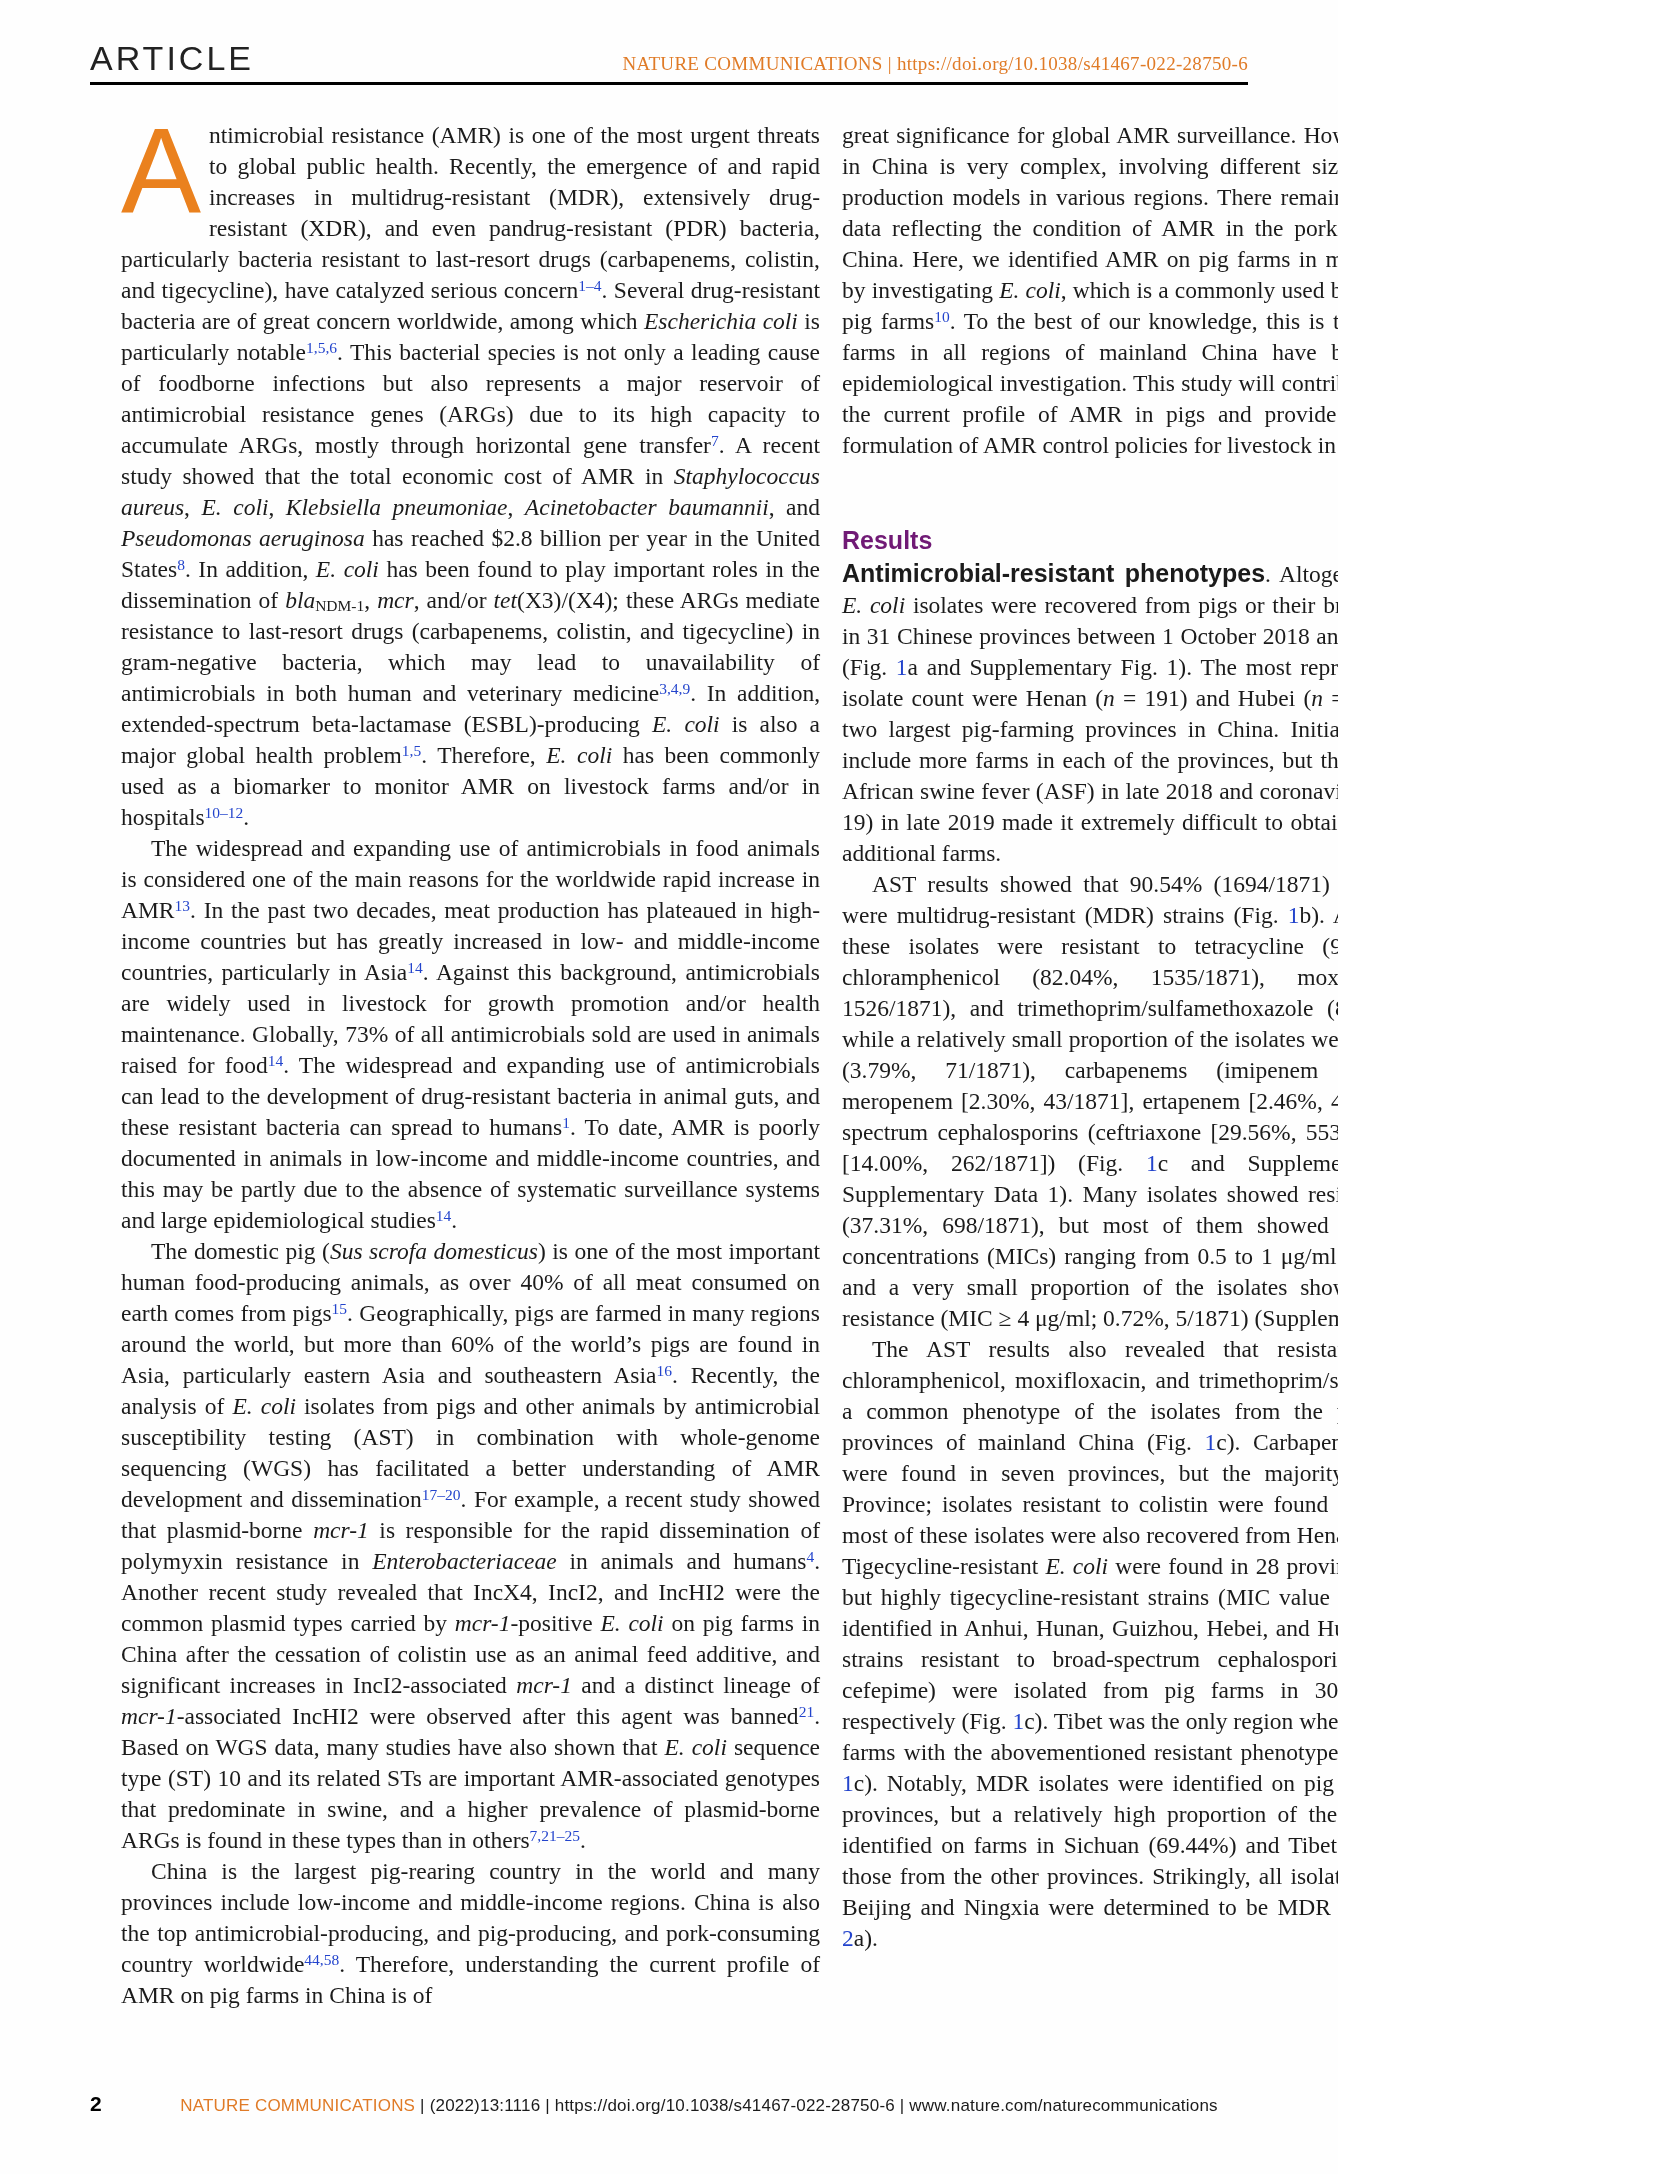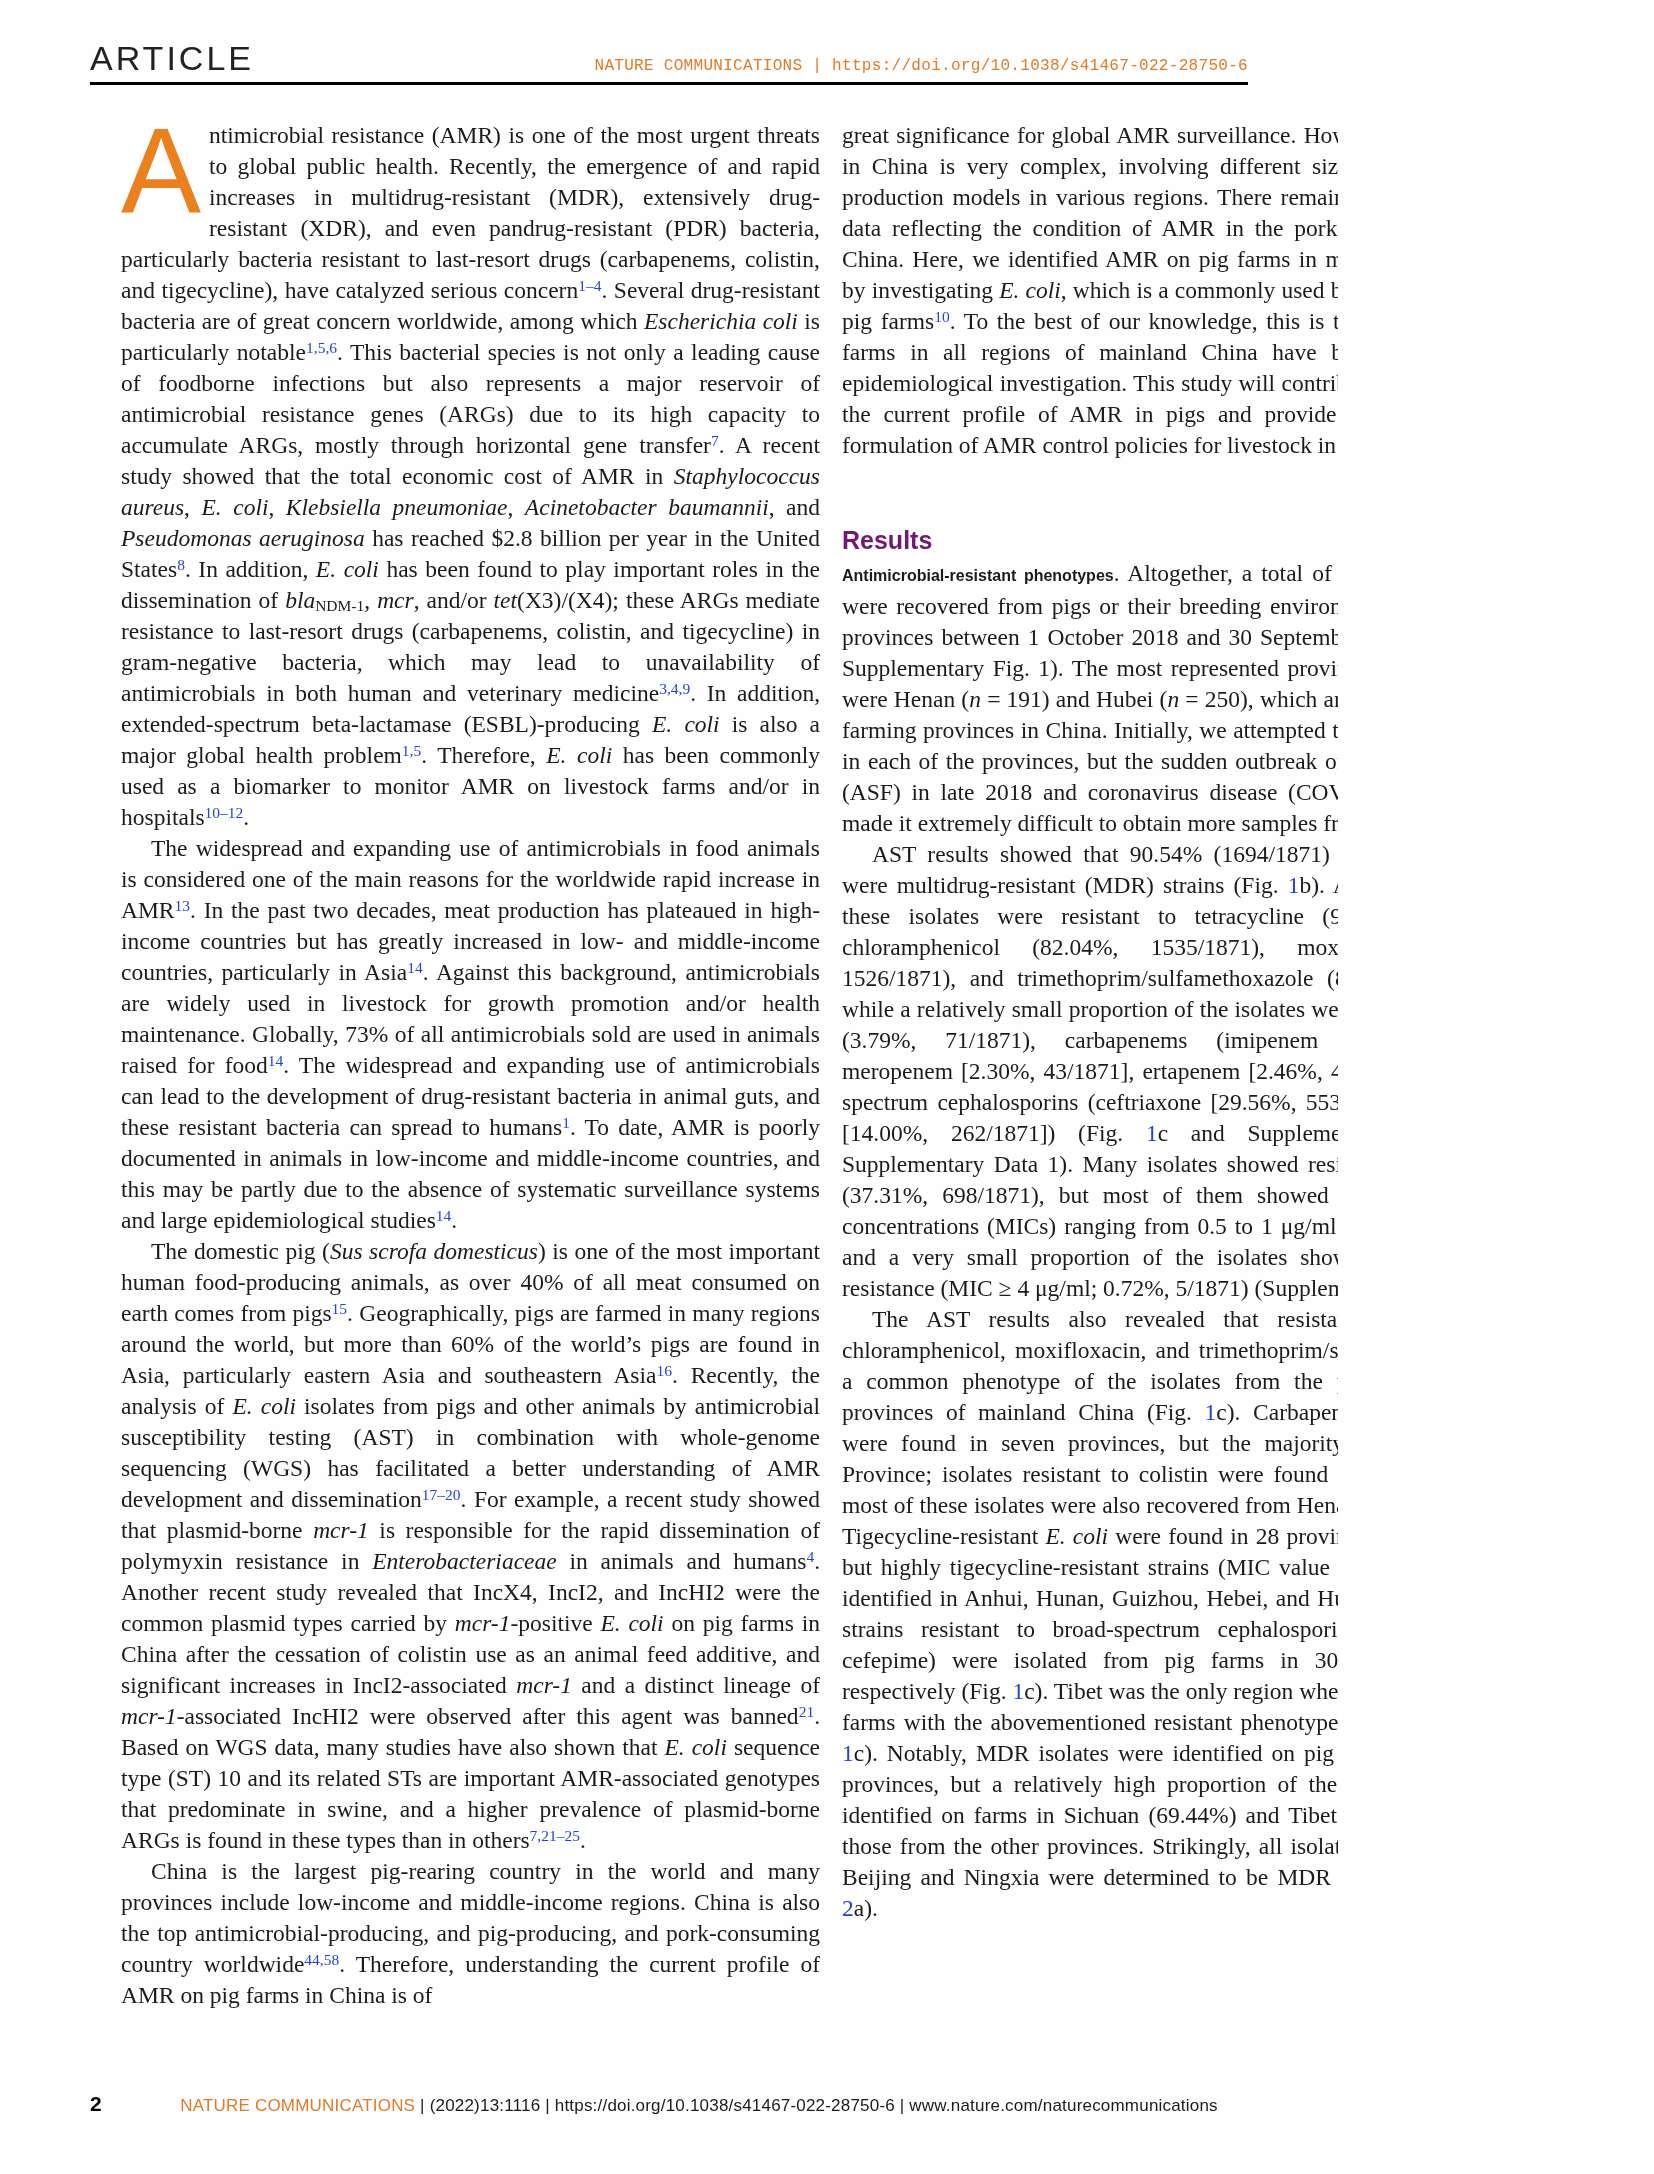--- a/index.html
+++ b/index.html
@@ -17,22 +17,22 @@
   .header {
     position:absolute; left:90px; right:90px; top:30px; height:48px;
     display:flex; justify-content:space-between; align-items:flex-end;
   }
   .article-label {
     font-family:"Liberation Sans", sans-serif;
     font-size:34px; font-weight:400; letter-spacing:3px;
     color:#222222;
   }
   .journal-ref {
-    font-family:Liberation Mono, monospace;
-    font-size:16px; letter-spacing:0.3px;
+    font-family:Liberation Serif, serif;
+    font-size:19px; letter-spacing:0.3px;
     color:var(--accent, #e07b27);
     padding-bottom:3px;
   }
   .rule {
     position:absolute; left:90px; right:90px; top:82px;
     height:3px; background:#000000;
   }
   
   .columns {
     position:absolute; left:121px; top:120px; width:1420px;
@@ -48,21 +48,21 @@
   .dropcap {
     float:left;
     font-family:"Liberation Sans", sans-serif;
     color:var(--dropcap, #ea811e);
     font-size:120px; line-height:94px; height:94px;
     margin:3px 8px 0 0;
   }
   .it { font-style:italic; }
   .rh {
     font-family:"Liberation Sans", sans-serif;
-    font-weight:700; font-size:16px;
+    font-weight:700; font-size:25px;
   }
   sup.ref {
     font-size:0.66em; line-height:0;
     position:relative; top:-0.45em; vertical-align:baseline;
     color:var(--link, #2344cc);
   }
   sub.sb {
     font-size:0.66em; line-height:0;
     position:relative; top:0.22em; vertical-align:baseline;
   }

